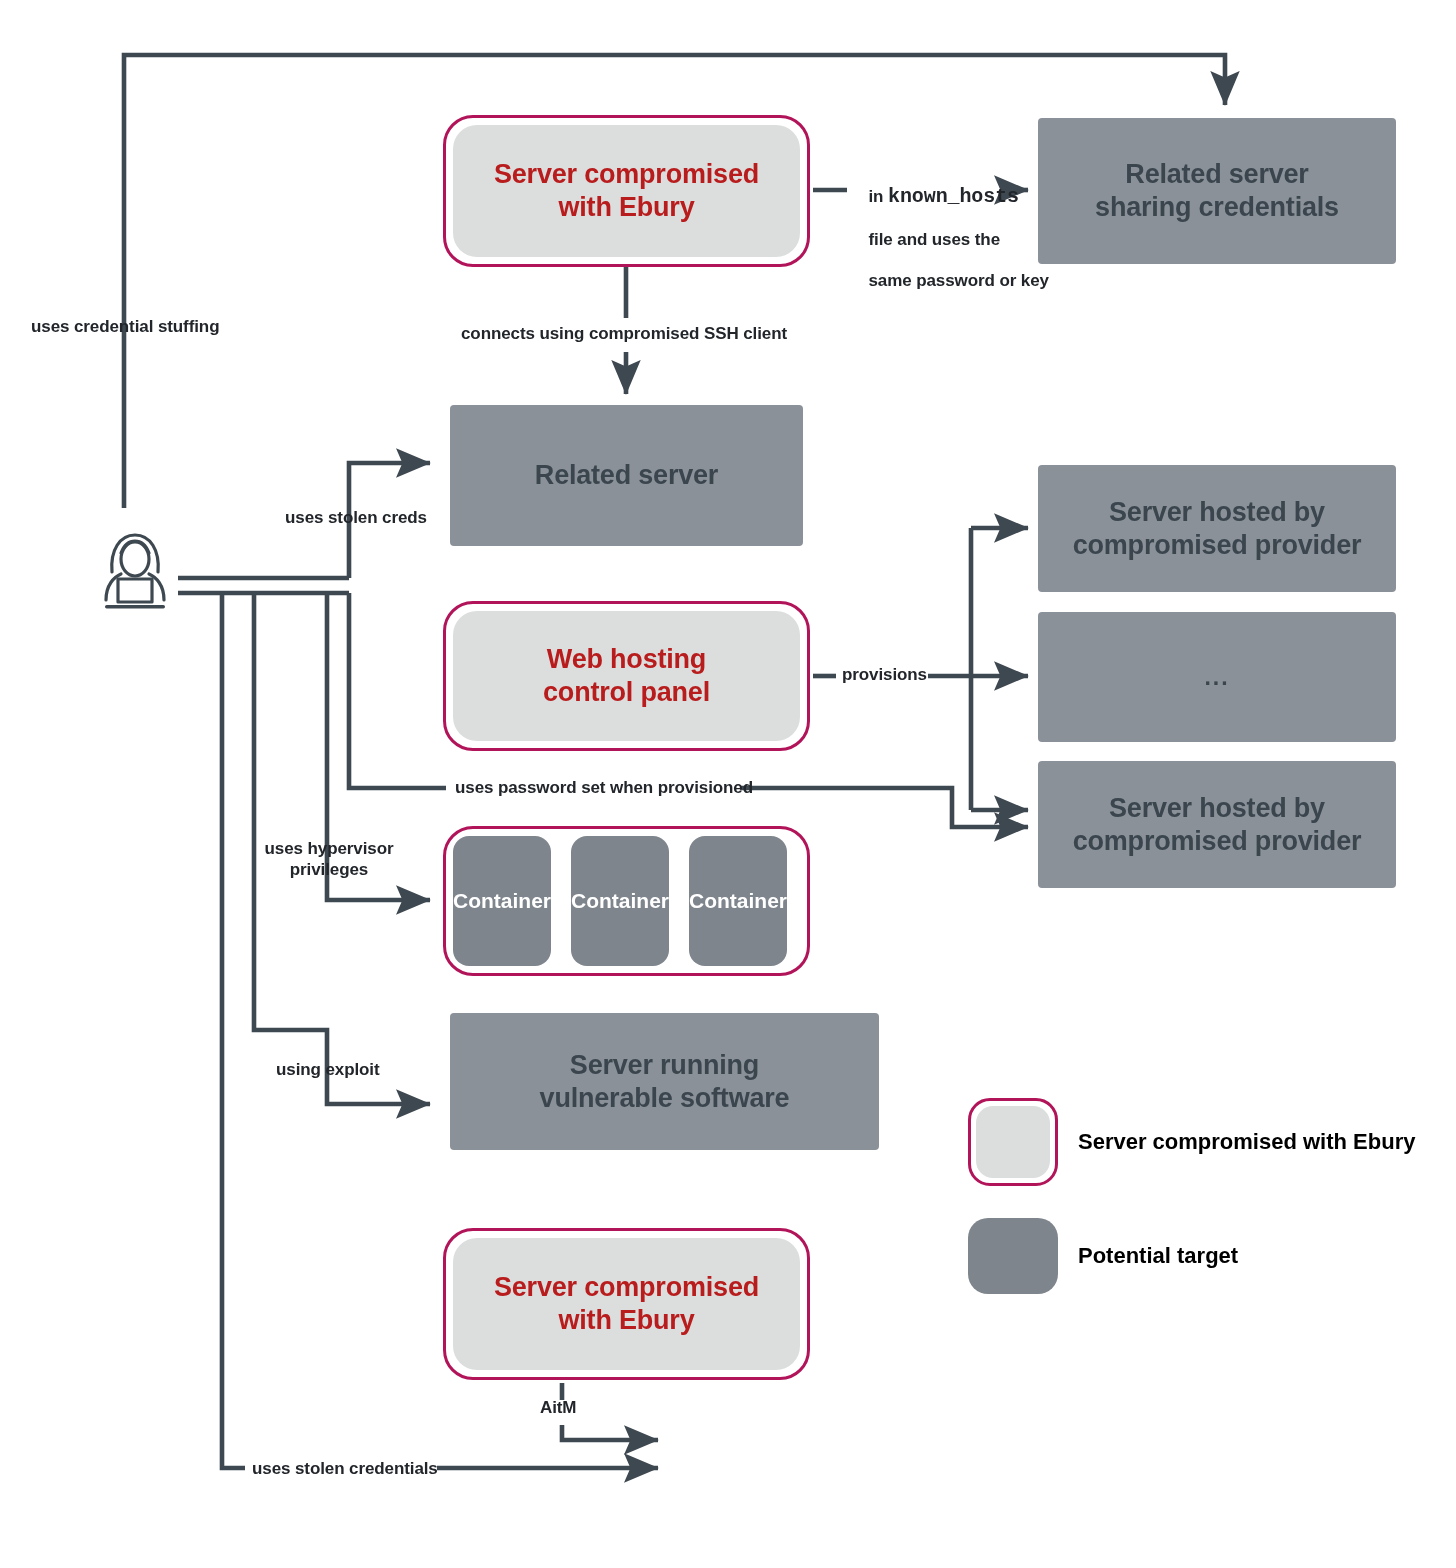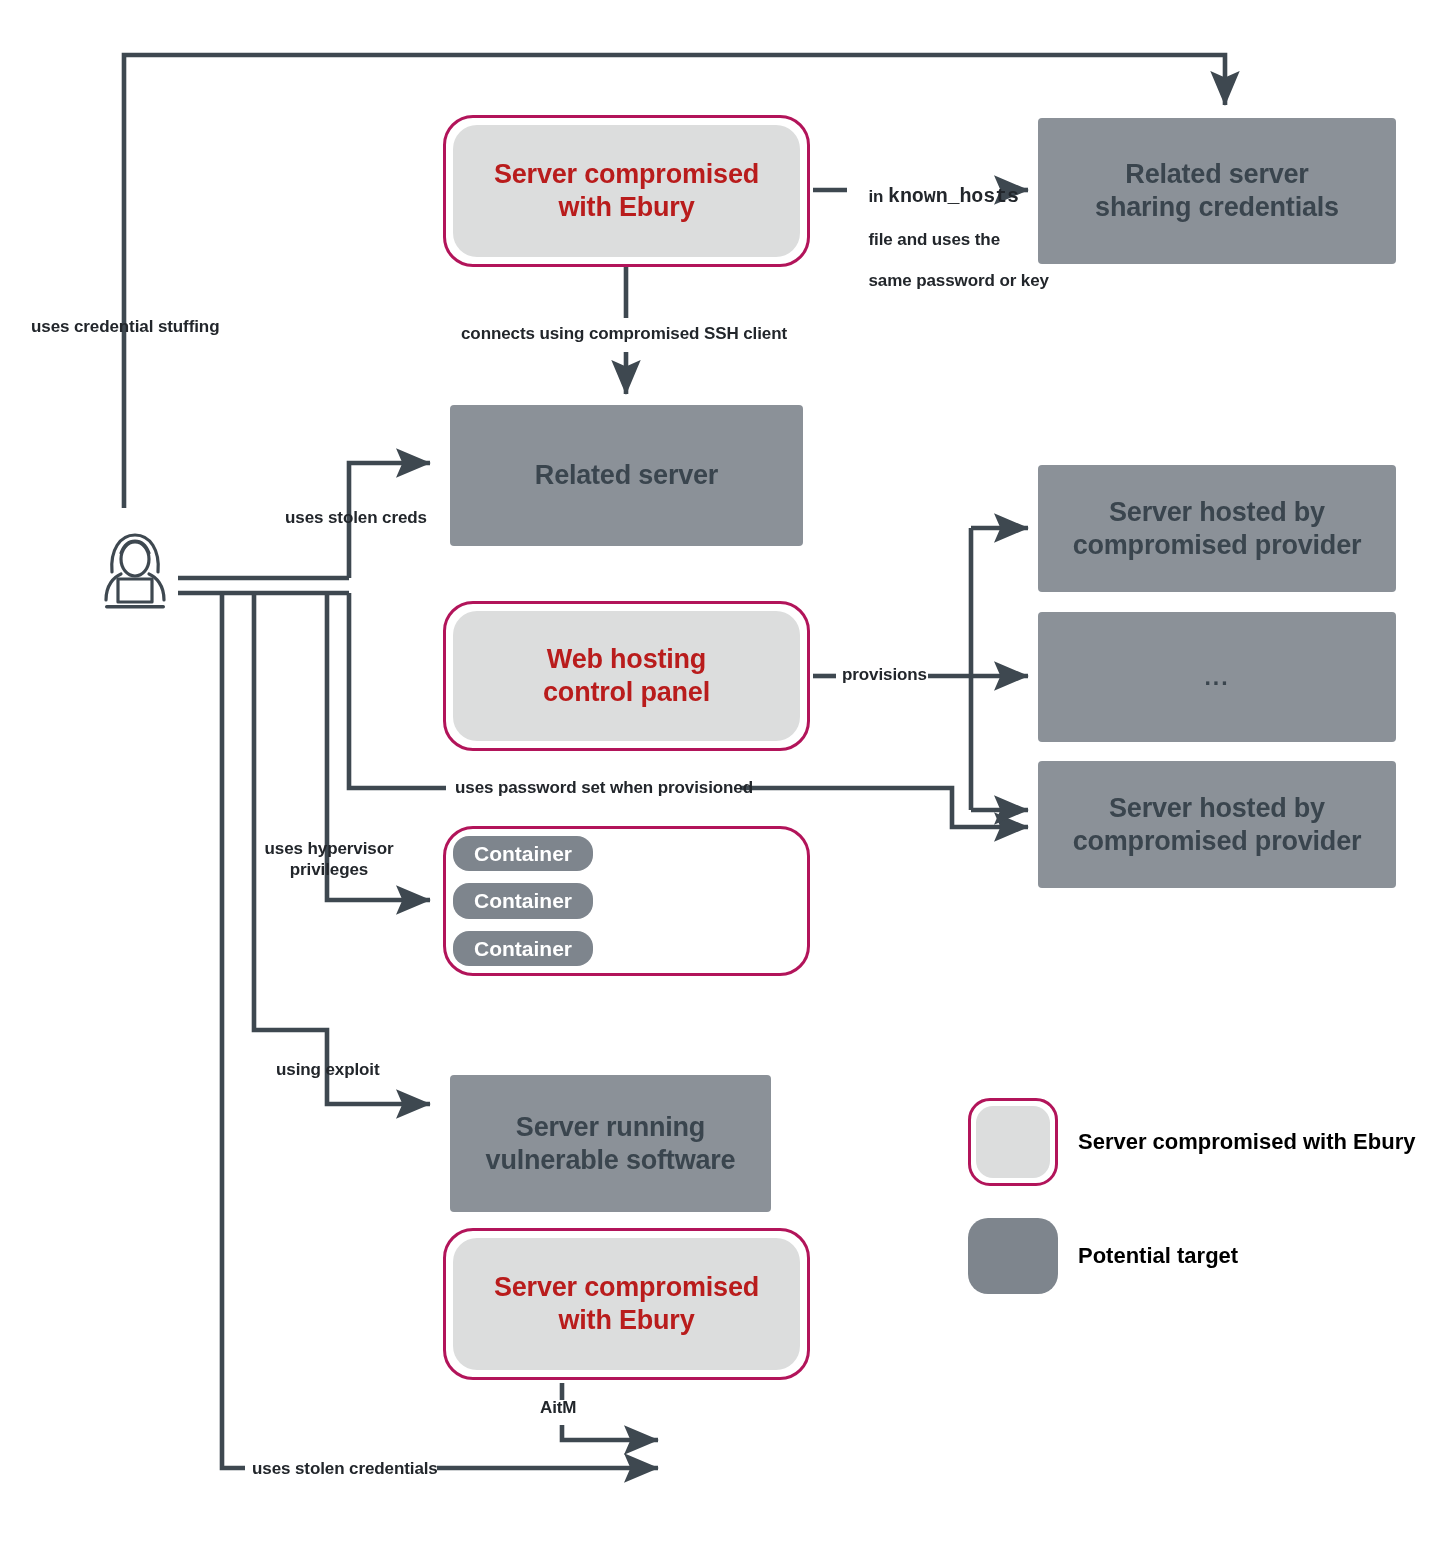--- a/index.html
+++ b/index.html
@@ -46,21 +46,21 @@
 
   
   .node.hostwrap{padding:7px;display:flex;align-items:stretch;justify-content:flex-start;gap:6px;}
   .hostwrap .hostbody{
     flex:1 1 auto;
     background:#dcdddd;border-radius:24px;
     display:flex;align-items:center;justify-content:center;
     color:#3a454e;font-size:27px;font-weight:bold;line-height:1.22;
   }
   .hostwrap .ctrstack{
-    width:140px;display:flex;flex-direction:column;justify-content:space-between;gap:12px;
+    width:140px;display:flex;flex-direction:row;justify-content:space-between;gap:20px;
   }
   .ctrpill{
     flex:1 1 0;
     background:#7e858d;border-radius:16px;
     display:flex;align-items:center;justify-content:center;
     color:#ffffff;font-size:21px;font-weight:bold;
   }
 
   .edge-label{
     position:absolute;
@@ -176,21 +176,21 @@
       <div class="ctrpill">Container</div>
     </div>
   </div>
 
   <div class="node target" style="left:1038px;top:465px;width:358px;height:127px;">Server hosted by<br>compromised provider</div>
 
   <div class="node target" style="left:1038px;top:612px;width:358px;height:130px;font-size:23px;letter-spacing:2px;">...</div>
 
   <div class="node target" style="left:1038px;top:761px;width:358px;height:127px;">Server hosted by<br>compromised provider</div>
 
-  <div class="node target" style="left:450px;top:1075px;width:321px;height:137px;">Server running<br>vulnerable software</div>
+  <div class="node target" style="left:450px;top:1013px;width:429px;height:137px;">Server running<br>vulnerable software</div>
 
   <div class="node ebury" style="left:443px;top:1228px;width:367px;height:152px;">
     <div class="inner">Server compromised<br>with Ebury</div>
   </div>
 
 
   <div class="edge-label" style="left:31px;top:317px;">uses credential stuffing</div>
 
   <div class="edge-label center" style="left:850px;top:164px;width:150px;">
     <span>in </span><span class="mono">known_hosts</span><br>

